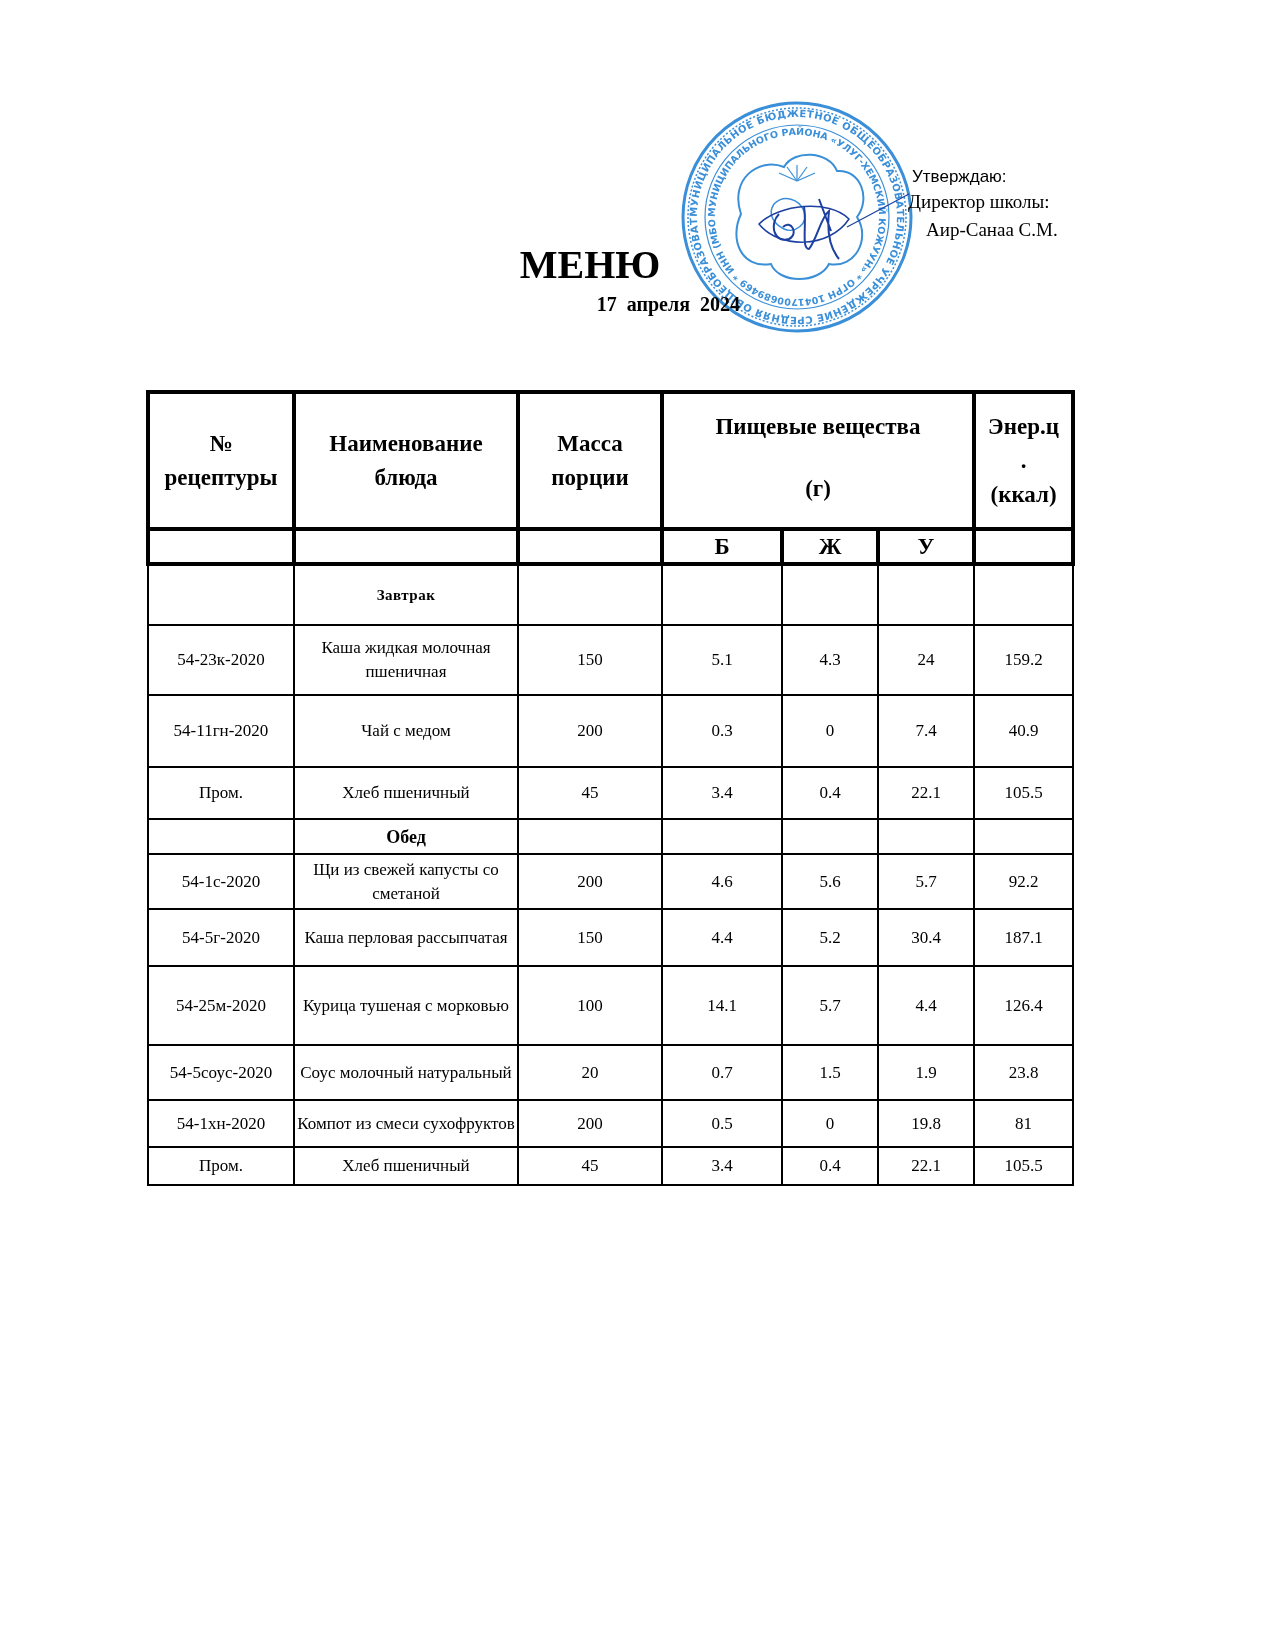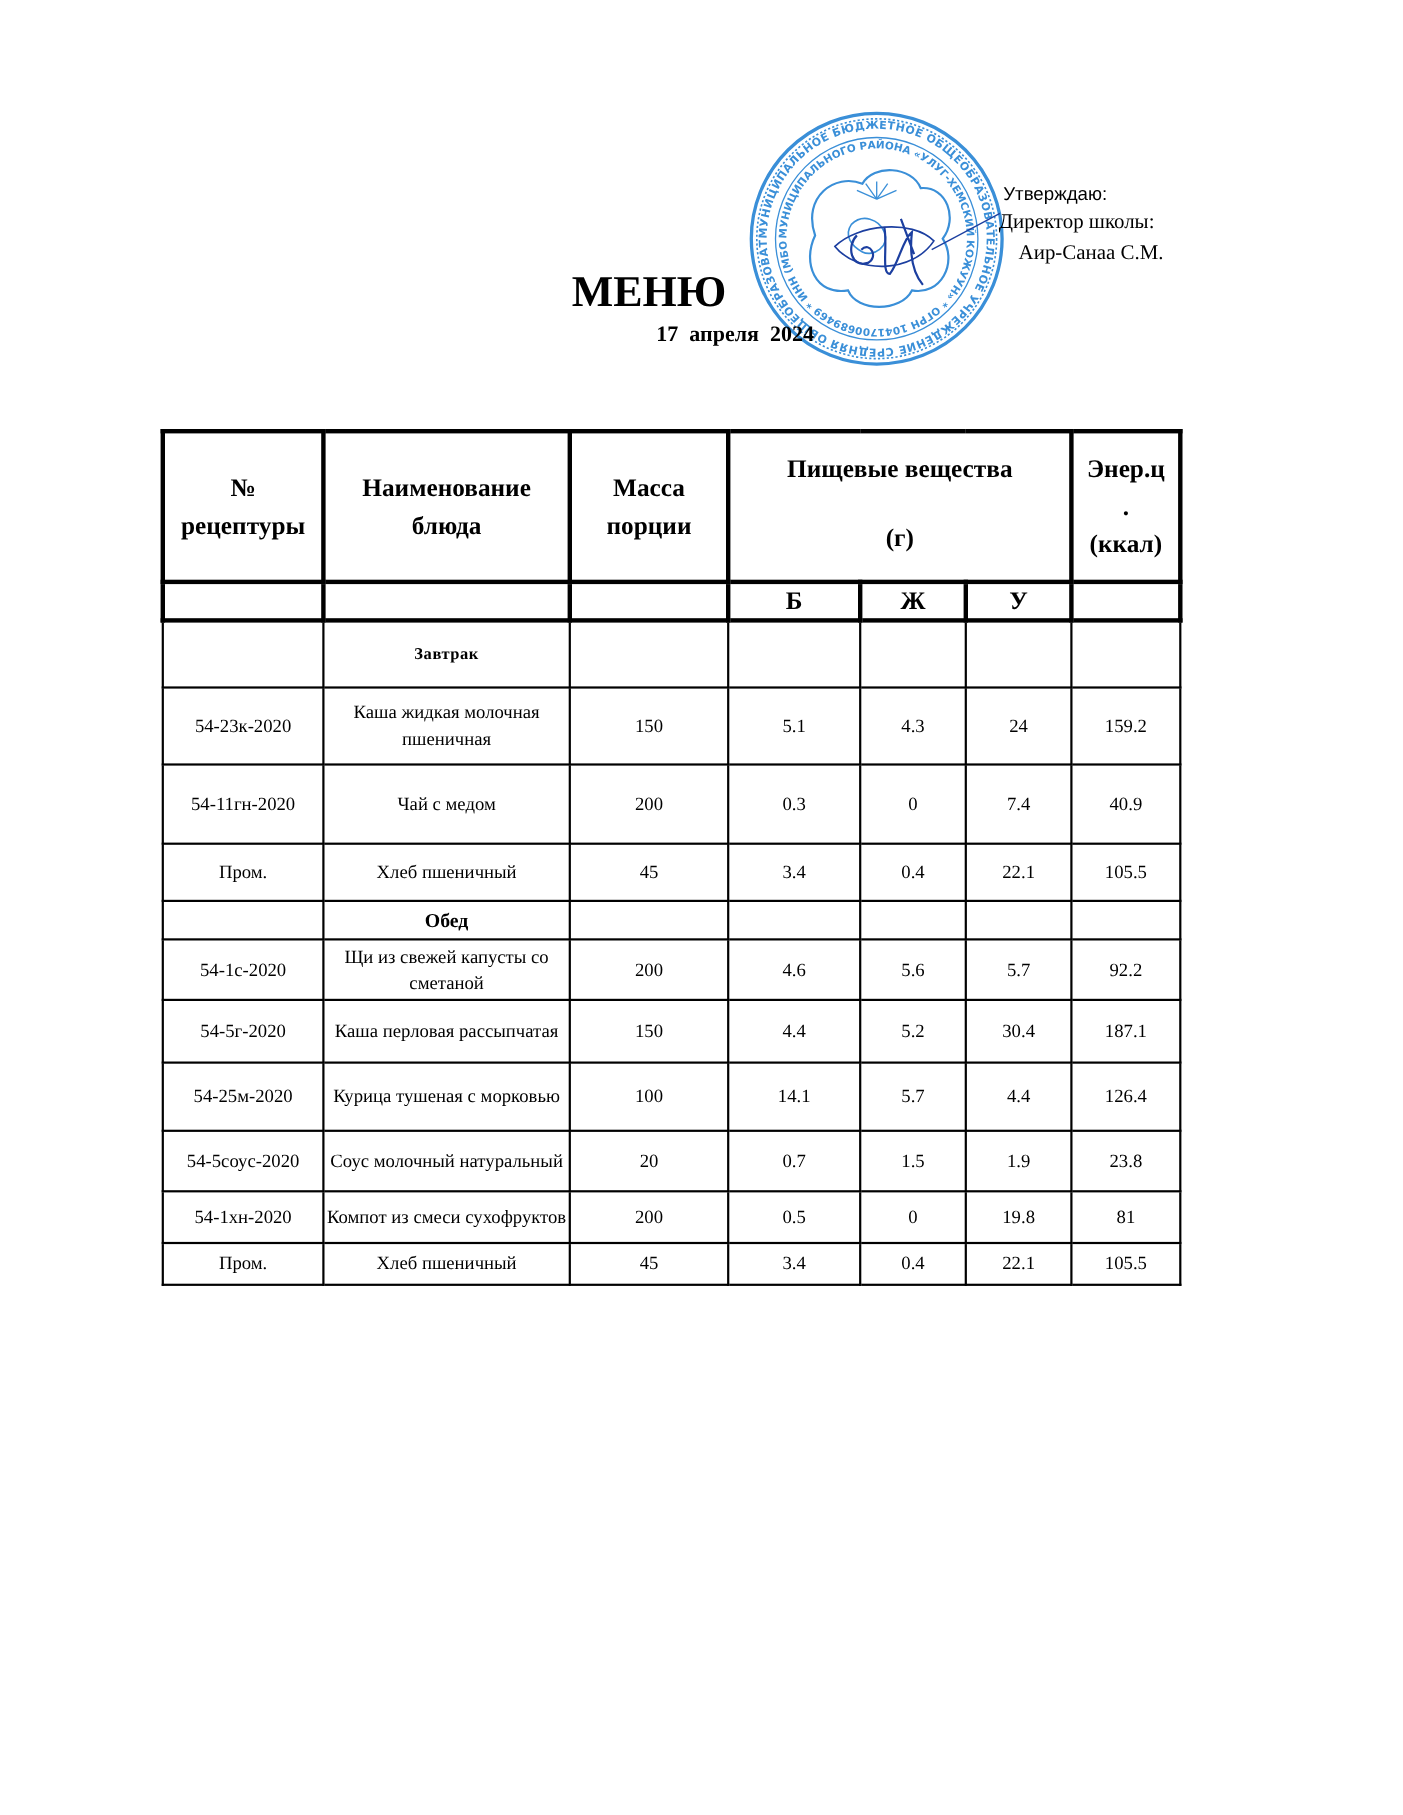--- a/index.html
+++ b/index.html
@@ -157,21 +157,21 @@
   </tr>
   <tr style="height:57px">
     <td>54-5г-2020</td>
     <td>Каша перловая рассыпчатая</td>
     <td>150</td>
     <td>4.4</td>
     <td>5.2</td>
     <td>30.4</td>
     <td>187.1</td>
   </tr>
-  <tr style="height:62px">
+  <tr style="height:79px">
     <td>54-25м-2020</td>
     <td>Курица тушеная с морковью</td>
     <td>100</td>
     <td>14.1</td>
     <td>5.7</td>
     <td>4.4</td>
     <td>126.4</td>
   </tr>
   <tr style="height:55px">
     <td>54-5соус-2020</td>

